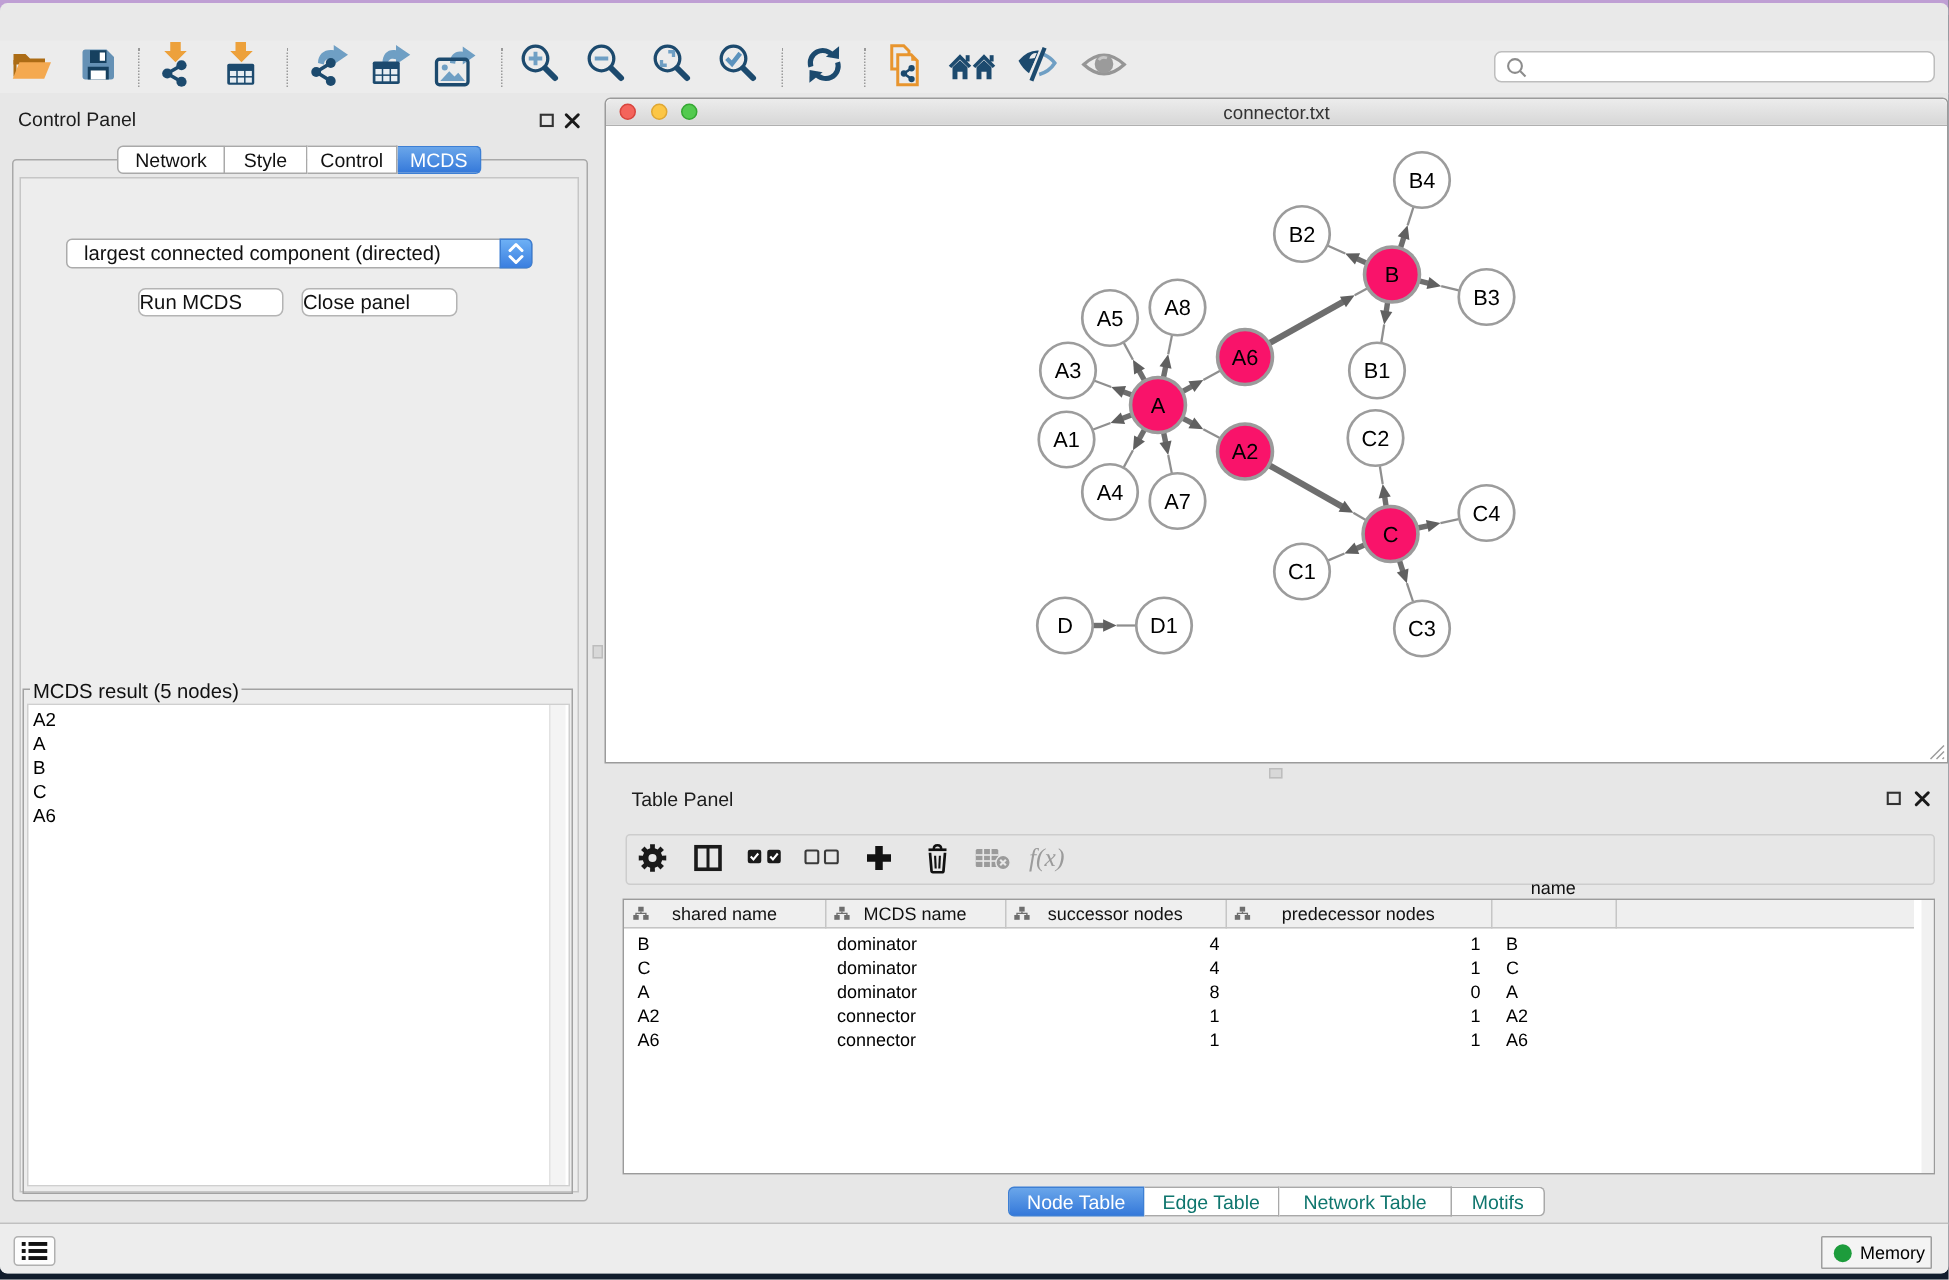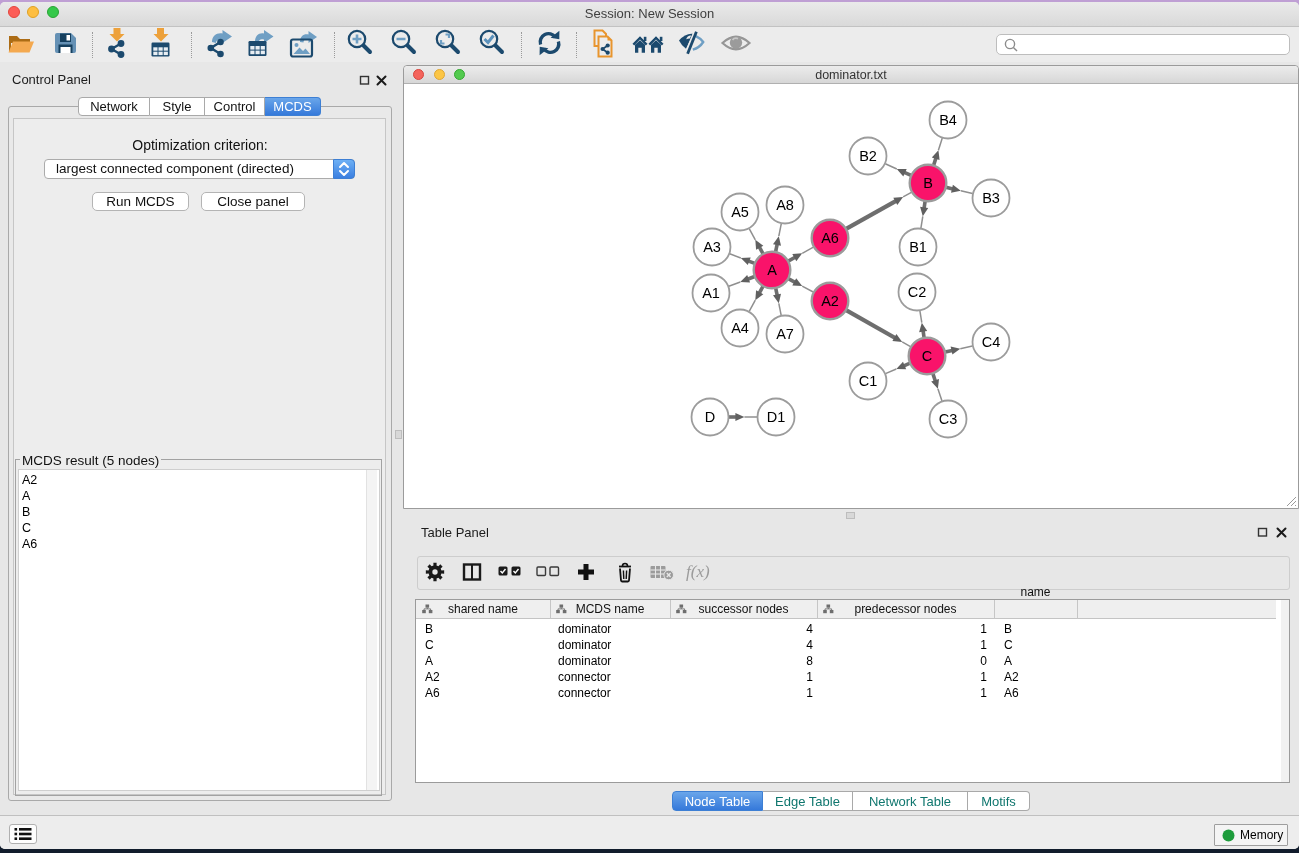--- a/index.html
+++ b/index.html
@@ -17,21 +17,21 @@
 
 #cp-title { left:12px; top:10px; font-size:13px; color:#1c1c1c; }
 .tab { position:absolute; top:35px; height:19px; background:#fff; border:1px solid #a9a9a9; border-left:none; font-size:13px; color:#111; text-align:center; line-height:18px; }
 .tabsel { background:linear-gradient(#6aa6ea,#3579da); color:#fff; border-color:#3d7fd4; }
 #cp-box { left:8px; top:44px; width:384px; height:695px; border:1px solid #a9a9a9; border-radius:3px; background:#e9e9e9; }
 #cp-inner { left:13px; top:56px; width:373px; height:677px; border:1px solid #c6c6c6; background:#ededed; }
 #opt-label { left:14px; top:75px; width:372px; text-align:center; font-size:14px; color:#111; }
 #dropdown { left:44px; top:97px; width:311px; height:20px; background:#fff; border:1px solid #ababab; border-radius:4px; }
 #dd-text { left:56px; top:99px; font-size:13.5px; color:#111; }
 #dd-cap { left:333px; top:97px; width:22px; height:20px; background:linear-gradient(#6db0f5,#3b7fe0); border-radius:0 4px 4px 0; border:1px solid #3d7fd4; }
-.btn { position:absolute; top:130px; height:19px; background:#fff; border:1px solid #b4b4b4; border-radius:5px; font-size:13.5px; color:#111; text-align:center; line-height:17px; }
+.btn { position:absolute; top:130px; height:19px; background:#fff; border:1px solid #b4b4b4; border-radius:5px; font-size:13.5px; color:#111; text-align:left; line-height:17px; }
 #grpbox { left:15px; top:397px; width:367px; height:337px; border:1px solid #a2a2a2; }
 #grp-label { left:20px; top:391px; background:#ededed; padding:0 2px; font-size:13.5px; color:#111; }
 #mcds-list { padding-top:2px; left:18px; top:407px; width:362px; height:322px; background:#fff; border:1px solid #cfcfcf; font-size:12.5px; color:#000; }
 #mcds-list div { padding-left:3px; height:16px; line-height:16px; }
 #list-sbar { left:366px; top:408px; width:11px; height:320px; background:#f4f4f4; border-left:1px solid #e2e2e2; }
 
 #netwin { left:403px; top:3px; width:896px; height:444px; background:#fff; border:1px solid #9b9b9b; border-radius:4px 4px 0 0; }
 #nw-titlebar { left:0; top:0; width:894px; height:18px; background:linear-gradient(#ececec,#d7d7d7); border-bottom:1px solid #b0b0b0; border-radius:4px 4px 0 0; }
 #nw-title { left:0; top:0; width:894px; text-align:center; font-size:12.5px; color:#333; line-height:18px; }
 .tl2 { position:absolute; top:3px; width:11px; height:11px; border-radius:50%; }
@@ -48,26 +48,20 @@
 
 #statusbar { left:0; top:813px; width:1299px; height:34px; background:#ededed; border-top:1px solid #c0c0c0; }
 #sb-btn { left:9px; top:8px; width:28px; height:20px; background:#fdfdfd; border:1px solid #b0b0b0; border-radius:3px; }
 #mem-btn { left:1214px; top:8px; width:74px; height:22px; background:#f4f4f4; border:1px solid #9e9e9e; border-radius:1px; font-size:12px; color:#000000; }
 svg { position:absolute; overflow:visible; }
 </style>
 </head>
 <body>
 <div class="abs" id="desktop-top"></div>
 <div class="abs" id="win">
-  <div class="abs" id="titlebar">
-    <div class="abs tl" style="left:8px;top:4px;background:#fc5d57;border:0.5px solid #e2463d;"></div>
-    <div class="abs tl" style="left:27px;top:4px;background:#fdbe41;border:0.5px solid #dfa023;"></div>
-    <div class="abs tl" style="left:47px;top:4px;background:#35c84a;border:0.5px solid #2aa334;"></div>
-    <div class="abs" id="title-text">Session: New Session</div>
-  </div>
   <div class="abs" id="toolbar">
     <svg class="abs" style="left:8px;top:5px" width="27" height="22" viewBox="0 0 27 22">
         <path d="M1 4 L9 4 L12 7 L22 7 L22 11 L1 11 Z" fill="#ac6c15"></path>
         <path d="M1 4 L1 19 L3 19 L3 8 L1 8 Z" fill="#ac6c15"></path>
         <path d="M0.5 20.5 L5 9.5 L26 9.5 L21.5 20.5 Z" fill="#f4a950"></path>
       </svg>
     <svg class="abs" style="left:54px;top:5px" width="23" height="22" viewBox="0 0 23 22">
         <path d="M1 3 Q1 1 3 1 L17 1 L22 6 L22 19 Q22 21 20 21 L3 21 Q1 21 1 19 Z" fill="#6591b5"></path>
         <rect x="6" y="1.5" width="11" height="8.5" fill="#16405f"></rect>
         <rect x="12.5" y="3" width="3.5" height="5.5" fill="#fff"></rect>
@@ -204,21 +198,20 @@
       </svg>
     <svg class="abs" style="left:375px;top:13px" width="13" height="11" viewBox="0 0 13 11">
         <path d="M2.5 1.5 L10.5 9.5 M10.5 1.5 L2.5 9.5" stroke="#1a1a1a" stroke-width="2" stroke-linecap="round"></path>
       </svg>
     <div class="abs" id="cp-box"></div>
     <div class="abs tab" style="left:78px;width:72px;border-left:1px solid #a9a9a9;border-radius:4px 0 0 4px;">Network</div>
     <div class="abs tab" style="left:150px;width:55px;">Style</div>
     <div class="abs tab" style="left:205px;width:60px;">Control</div>
     <div class="abs tab tabsel" style="left:265px;width:56px;border-radius:0 4px 4px 0;">MCDS</div>
     <div class="abs" id="cp-inner"></div>
-    <div class="abs" id="opt-label">Optimization criterion:</div>
     <div class="abs" id="dropdown"></div>
     <div class="abs" id="dd-text">largest connected component (directed)</div>
     <div class="abs" id="dd-cap">
         <svg width="20" height="18" viewBox="0 0 20 18">
           <path d="M6 7 L10 3 L14 7" fill="none" stroke="#fff" stroke-width="2" stroke-linecap="round" stroke-linejoin="round"></path>
           <path d="M6 11 L10 15 L14 11" fill="none" stroke="#fff" stroke-width="2" stroke-linecap="round" stroke-linejoin="round"></path>
         </svg>
       </div>
     <div class="abs btn" style="left:92px;width:97px;">Run MCDS</div>
     <div class="abs btn" style="left:201px;width:104px;">Close panel</div>
@@ -230,21 +223,21 @@
         <div>B</div>
         <div>C</div>
         <div>A6</div>
       </div>
     <div class="abs" id="list-sbar"></div>
     <div class="abs" id="netwin">
         <div class="abs" id="nw-titlebar">
           <div class="tl2" style="left:9px;background:#f4645c;border:0.5px solid #d8453e;"></div>
           <div class="tl2" style="left:29.5px;background:#fcc646;border:0.5px solid #dfa734;"></div>
           <div class="tl2" style="left:50px;background:#53ca4f;border:0.5px solid #35a833;"></div>
-          <div class="abs" id="nw-title">dominator.txt</div>
+          <div class="abs" id="nw-title">connector.txt</div>
         </div>
         <svg width="12" height="12" style="position:absolute;right:1px;bottom:1px" viewBox="0 0 12 12">
           <g stroke="#9a9a9a" stroke-width="1">
             <line x1="2" y1="11" x2="11" y2="2"></line>
             <line x1="6" y1="11" x2="11" y2="6"></line>
             <line x1="10" y1="11" x2="11" y2="10"></line>
           </g>
         </svg>
       </div>
     <div class="abs" style="left:395px;top:368px;width:7px;height:9px;background:#d8d8d8;border:1px solid #bdbdbd;"></div>

